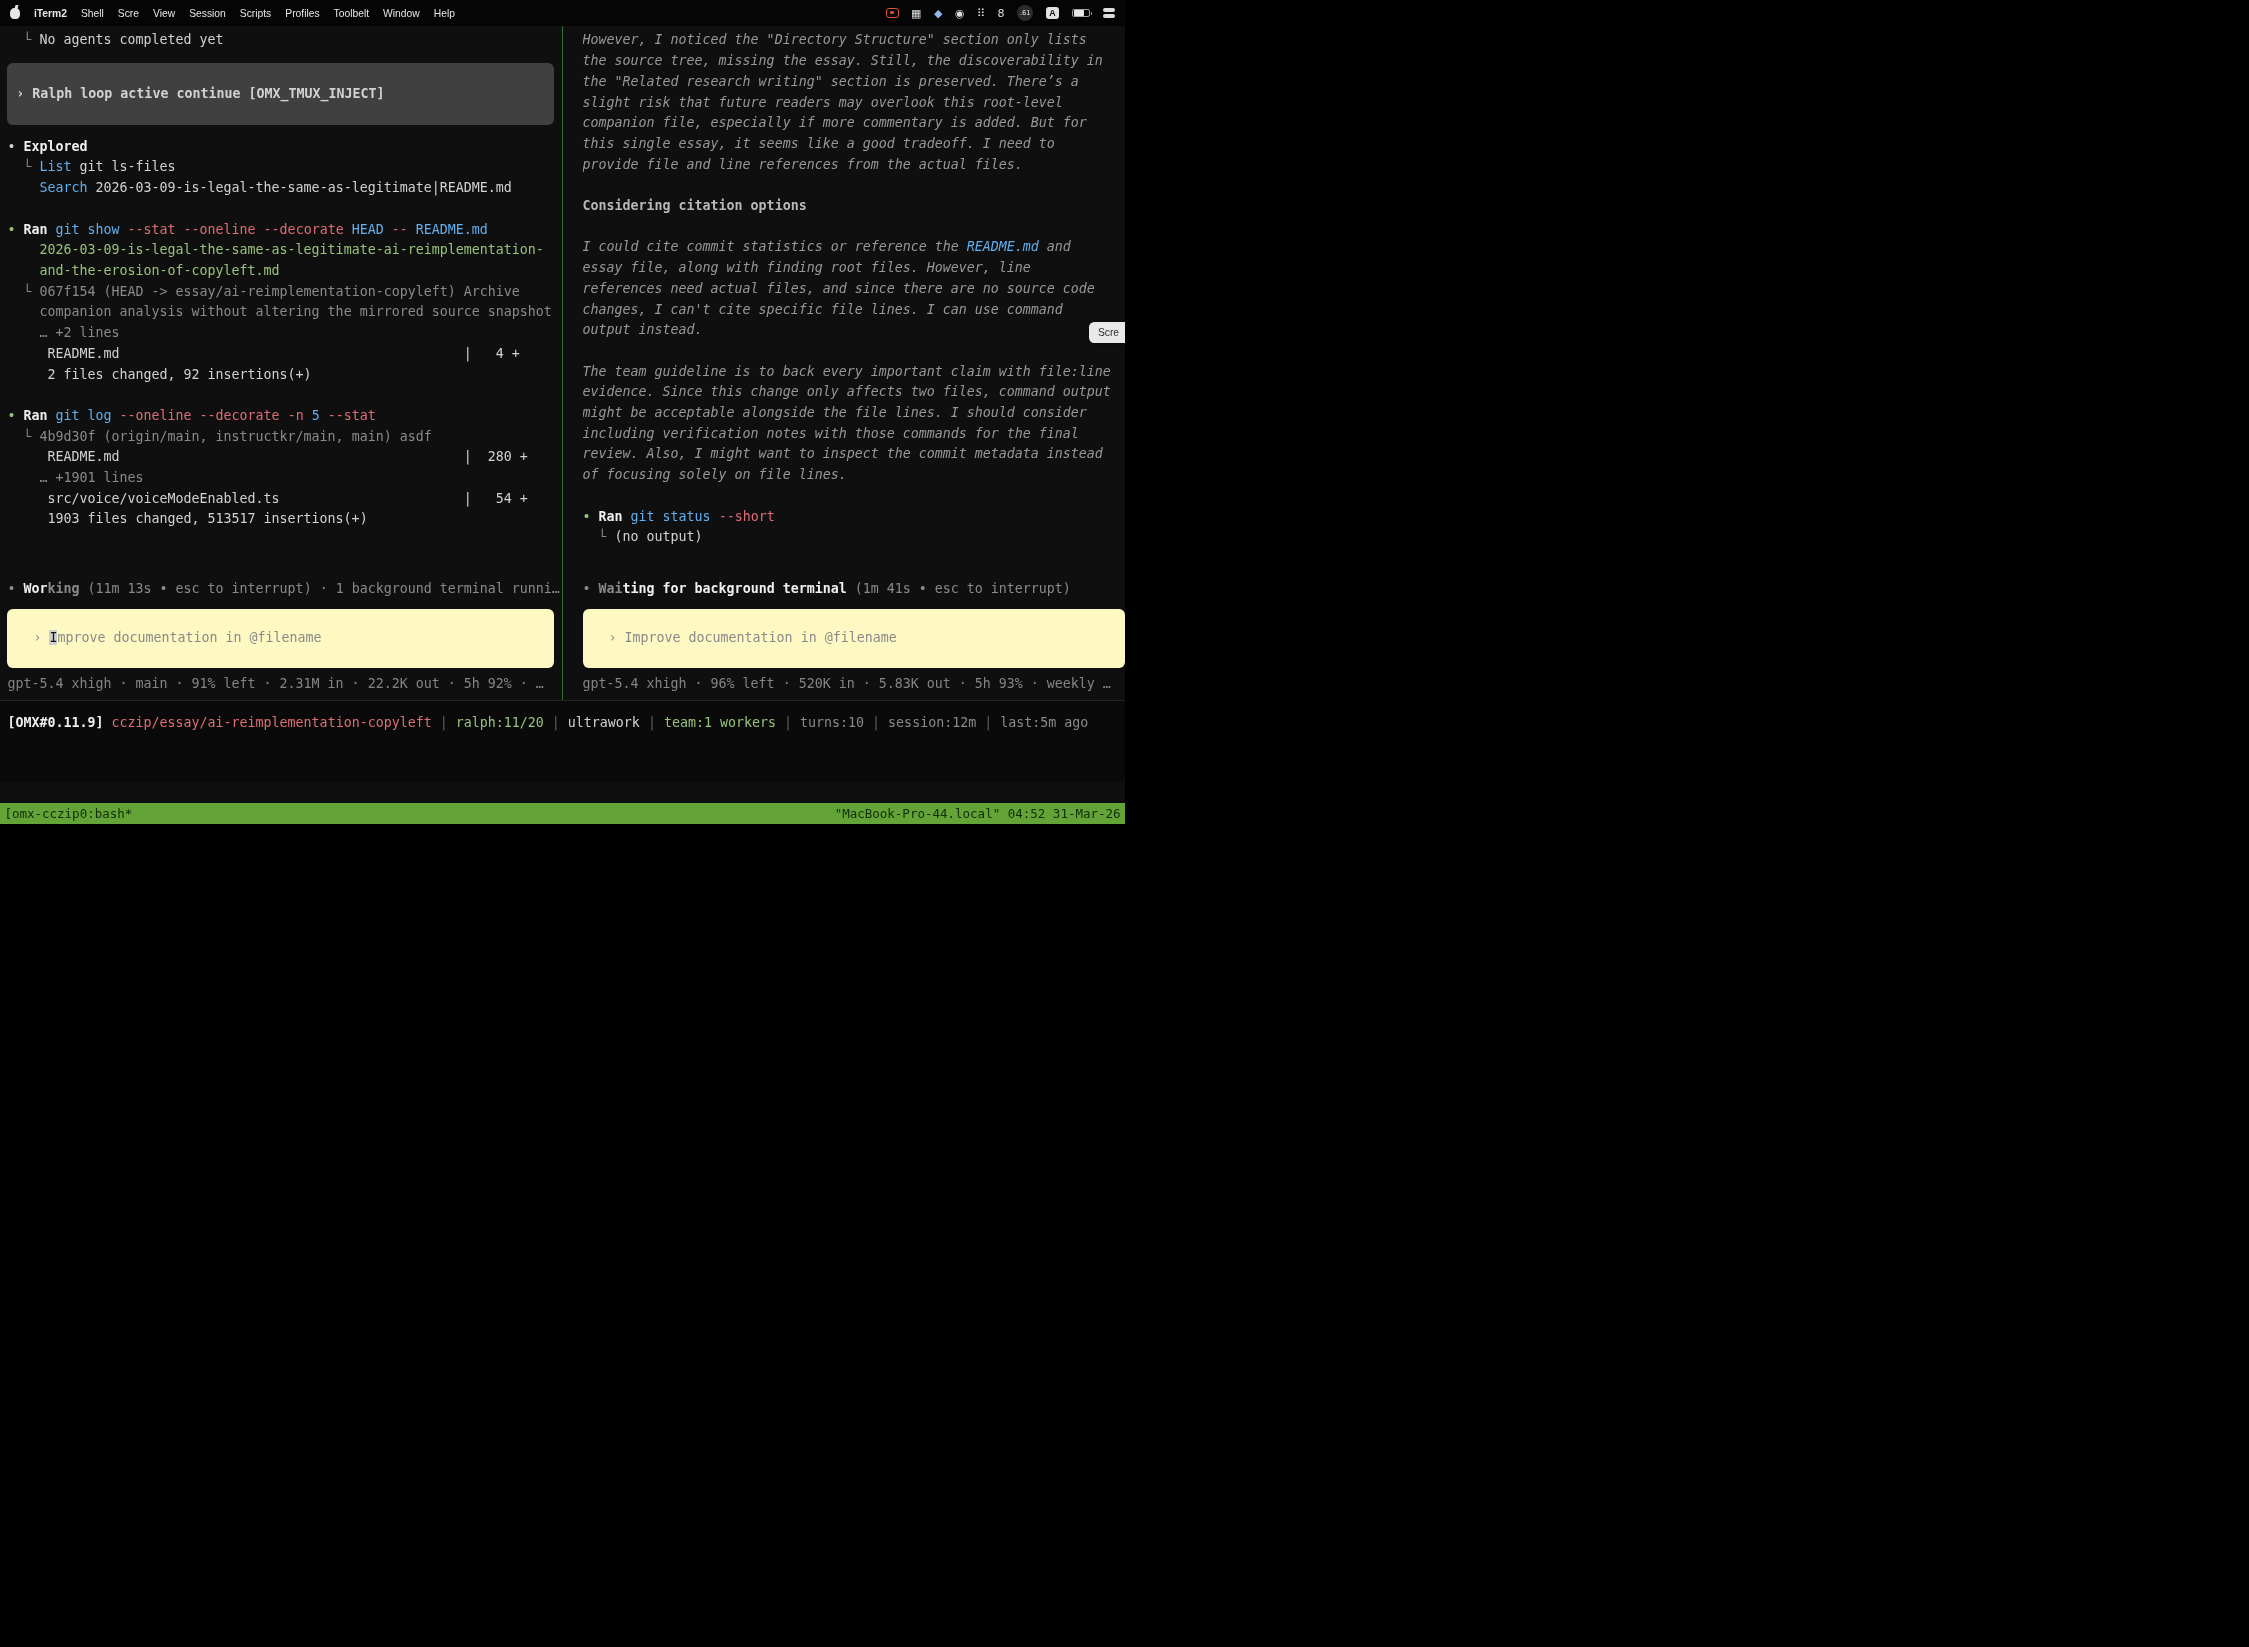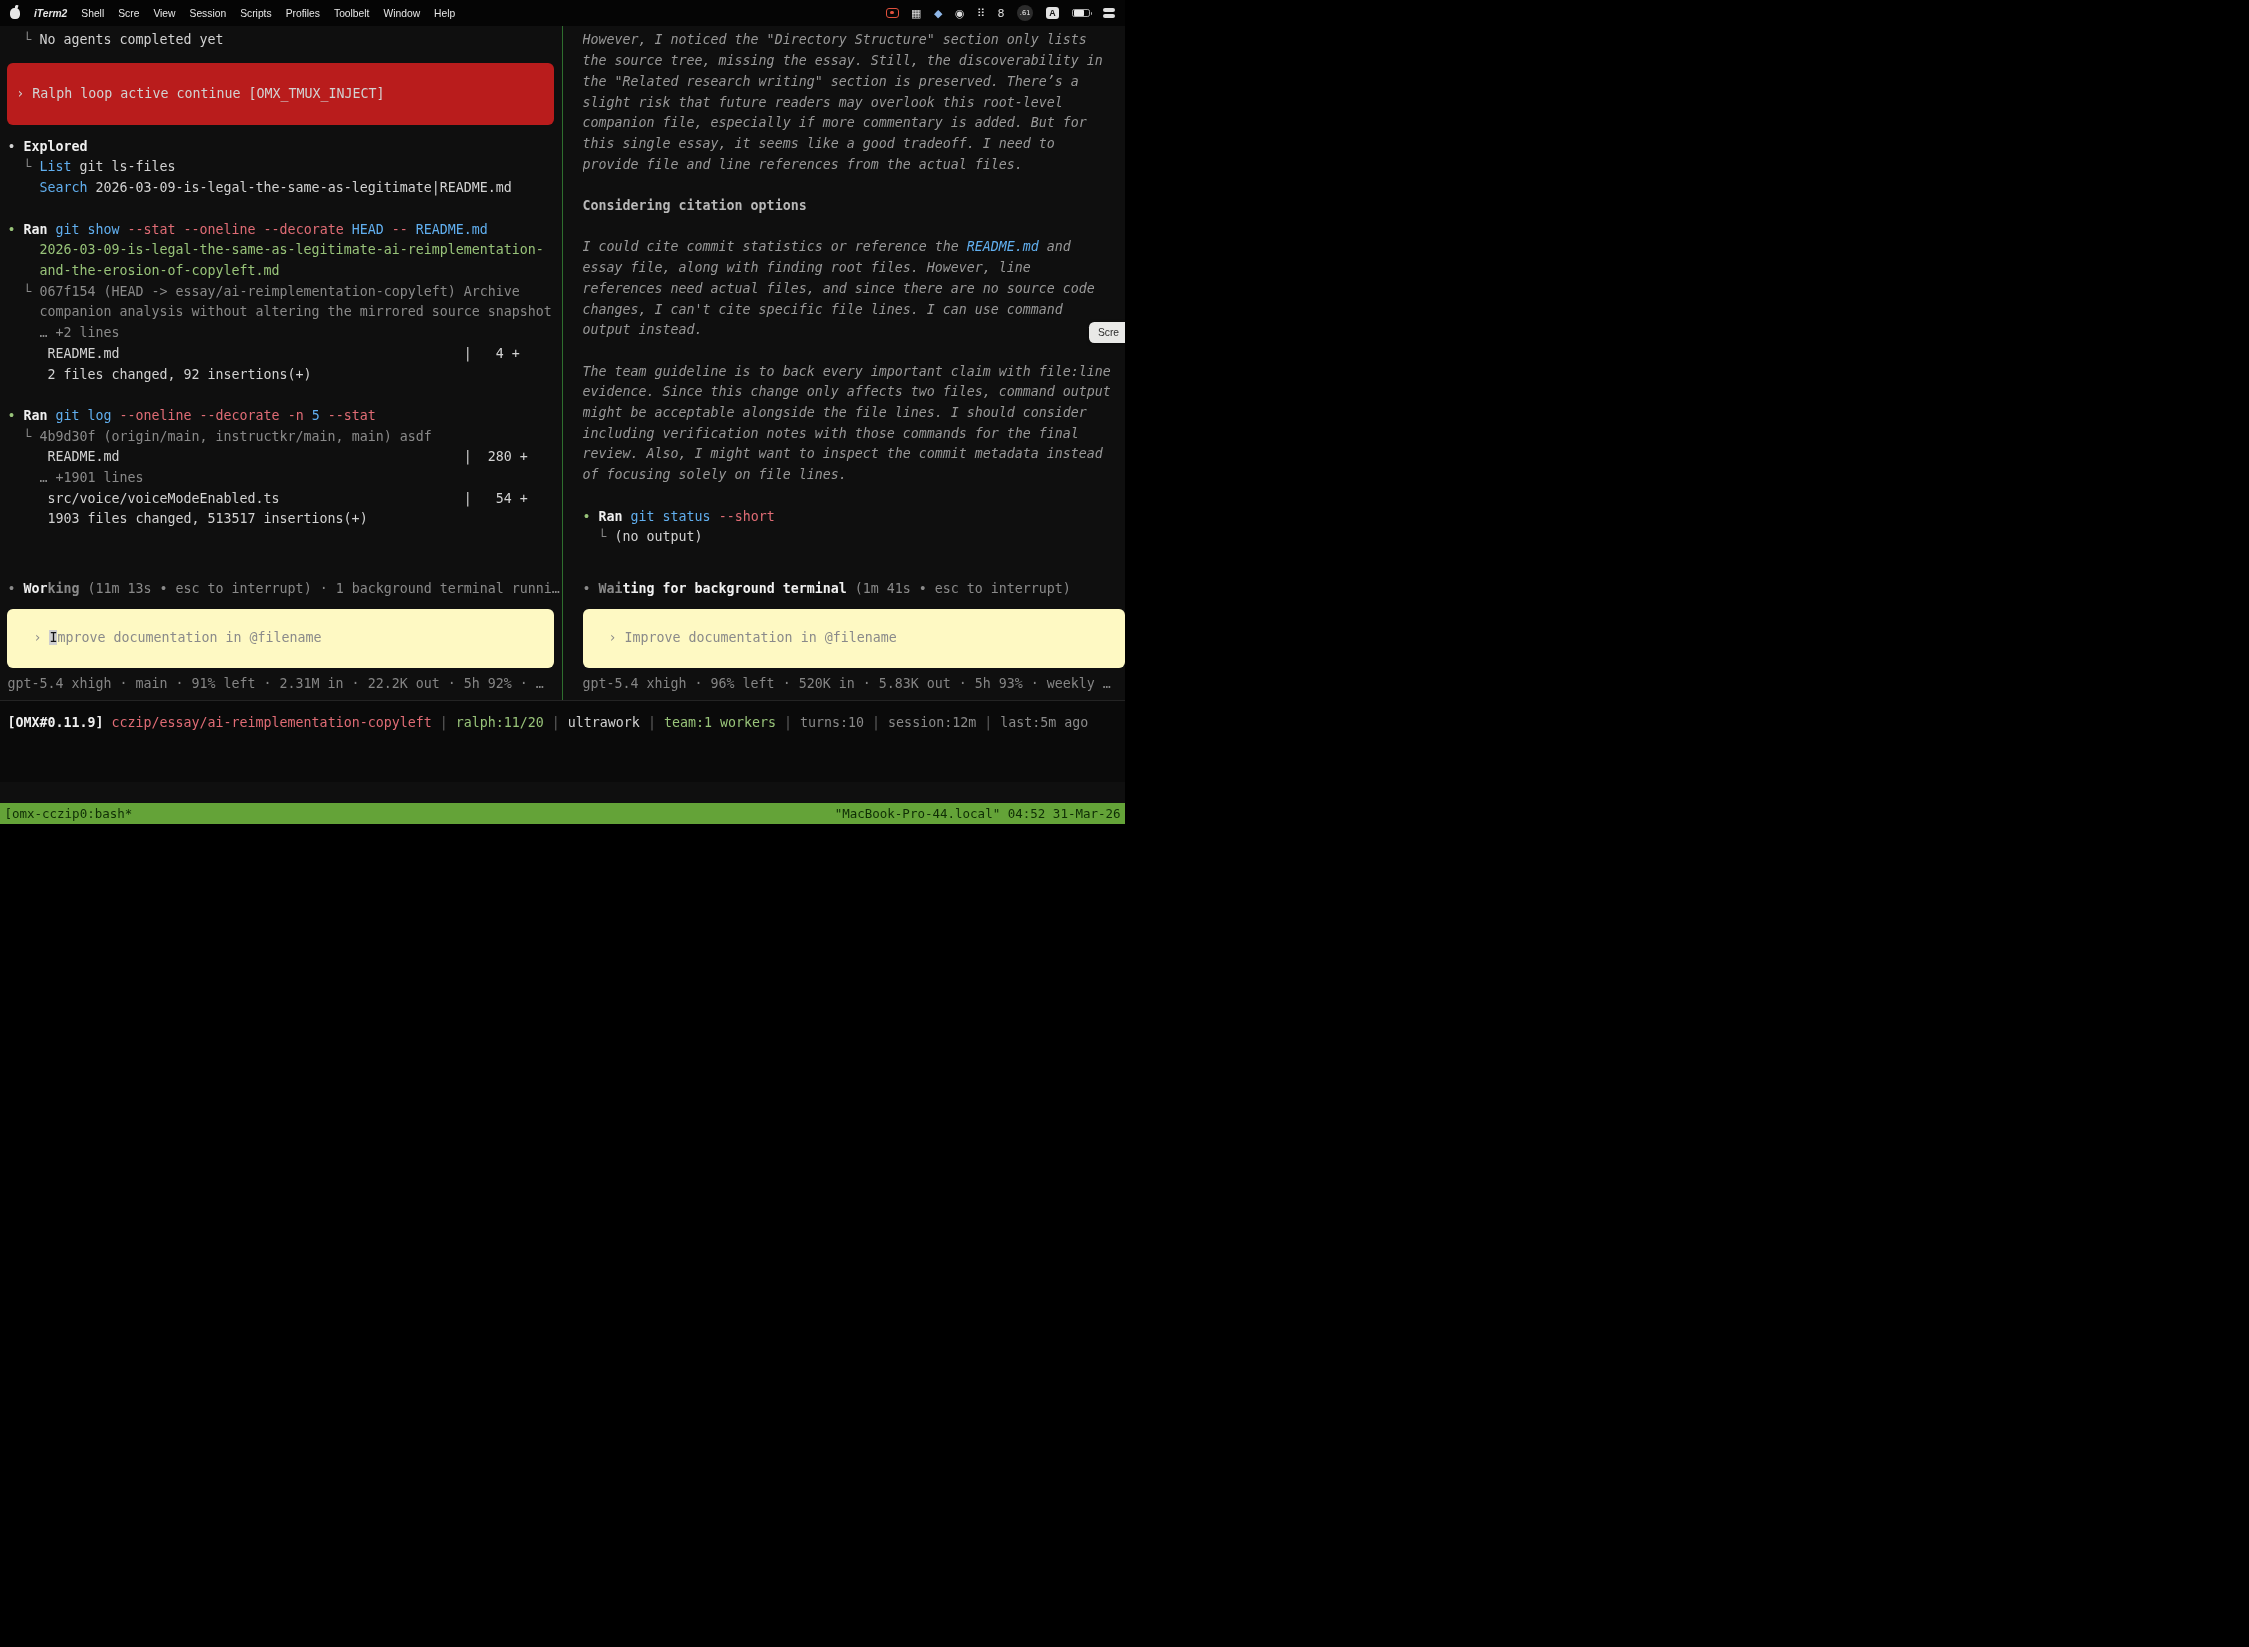--- a/index.html
+++ b/index.html
@@ -14,21 +14,21 @@
     height:26px; background:#050505; color:#e6e6e6;
     display:flex; align-items:center; padding:0 10.3px; gap:14px;
     font-family:"Liberation Sans", sans-serif; font-size:10.3px;
   }
   .apple-logo { width:9.6px; height:11px; background:#e6e6e6;
     border-radius:45% 45% 42% 42%; position:relative; display:inline-block; }
   .apple-logo::after { content:""; position:absolute; top:-3px; left:4.4px;
     width:3px; height:3.7px; background:#e6e6e6; border-radius:50% 0 50% 50%;
     transform:rotate(20deg); }
   .menu-item { color:#e6e6e6; white-space:nowrap; }
-  .menu-item.app-name { font-weight:bold;font-style:italic; }
+  .menu-item.app-name { font-weight:bold; }
   .menu-items { display:flex; gap:14px; }
   .menubar-right { margin-left:auto; display:flex; align-items:center; gap:12.5px; }
   .mi-rec { width:12.5px; height:9.6px; border:1.5px solid #e0503c; border-radius:3px;
     display:inline-block; position:relative; }
   .mi-rec::after { content:""; position:absolute; left:3px; top:1.5px; width:3.7px; height:3.7px;
     border-radius:50%; background:#e0503c; }
   .mi-glyph { color:#dedede; font-size:11px; font-family:"DejaVu Sans", sans-serif; }
   .mi-meter { width:16px; height:16px; border-radius:50%; background:#2c2c2c;
     color:#efefef; font-size:6.6px; display:inline-flex; align-items:center;
     justify-content:center; font-family:"DejaVu Sans", sans-serif; }
@@ -56,21 +56,21 @@
   .win-shortcut { position:absolute; right:7.4px; color:#8d8d8d; font-size:9.6px; }
 
   
   .terminal { display:flex; height:674px; position:relative; background:#0f0f0f; }
   .pane { width:50%; display:flex; flex-direction:column; padding:4.4px 0 7.4px 7.4px; }
   .pane.left { border-right:1.5px solid #2e6e2e; }
   .pane.right { padding-left:20px; }
   .pane-content { flex:1; overflow:hidden; }
   .tline { font-size:13.3px; line-height:20.7px; white-space:pre; color:#d2d2d2; }
   .para { font-size:13.3px; line-height:20.7px; white-space:pre-wrap; max-width:66ch; }
-  .msg-box { background:#b91c1c; border-radius:5.9px; padding:20.7px 8.9px; margin:11.8px 7.4px 11.8px 0; }
+  .msg-box { background:#404040; border-radius:5.9px; padding:20.7px 8.9px; margin:11.8px 7.4px 11.8px 0;font-weight:bold; }
   .pane.left .input-box { margin-right:7.4px; }
   .input-box { background:#fef9c3; border-radius:5.9px; padding:19px 26px; margin-top:5.9px; }
   .working-row { margin-bottom:3px; }
   .meta-line { font-size:13.3px; line-height:19px; color:#858585; white-space:pre;
     margin-top:5.9px; overflow:hidden; }
 
   .c-w   { color:#d2d2d2; }
   .c-wb  { color:#f0f0f0; font-weight:bold; }
   .c-g   { color:#8a8a8a; }
   .c-gb  { color:#8a8a8a; font-weight:bold; }

